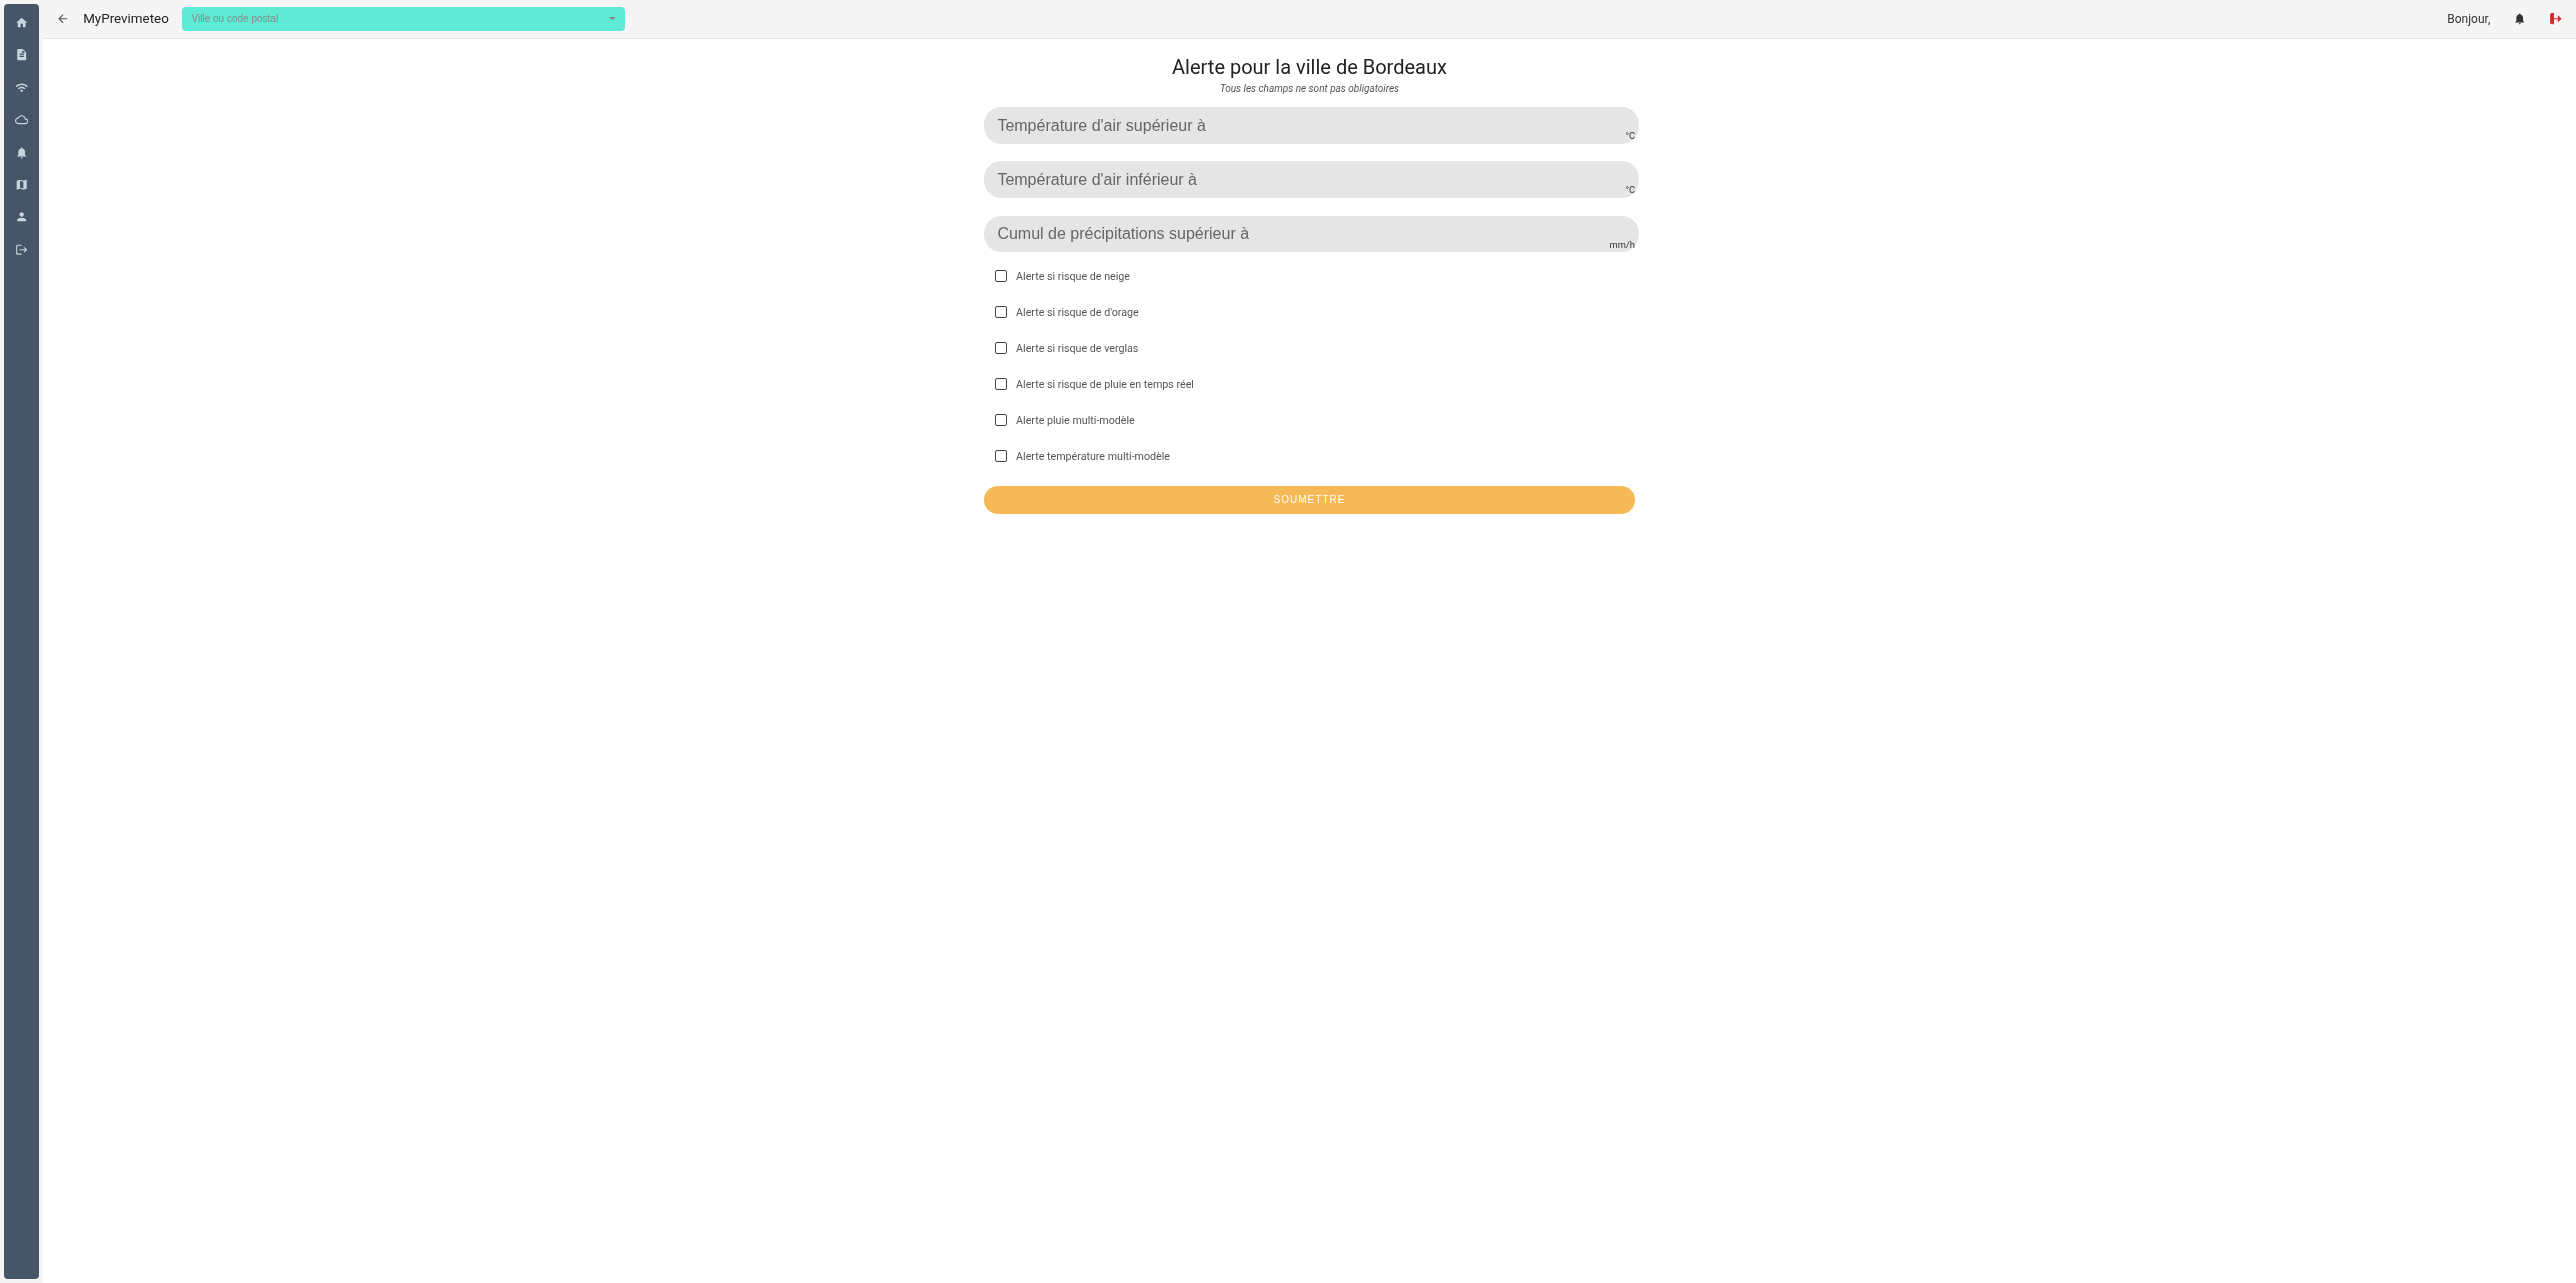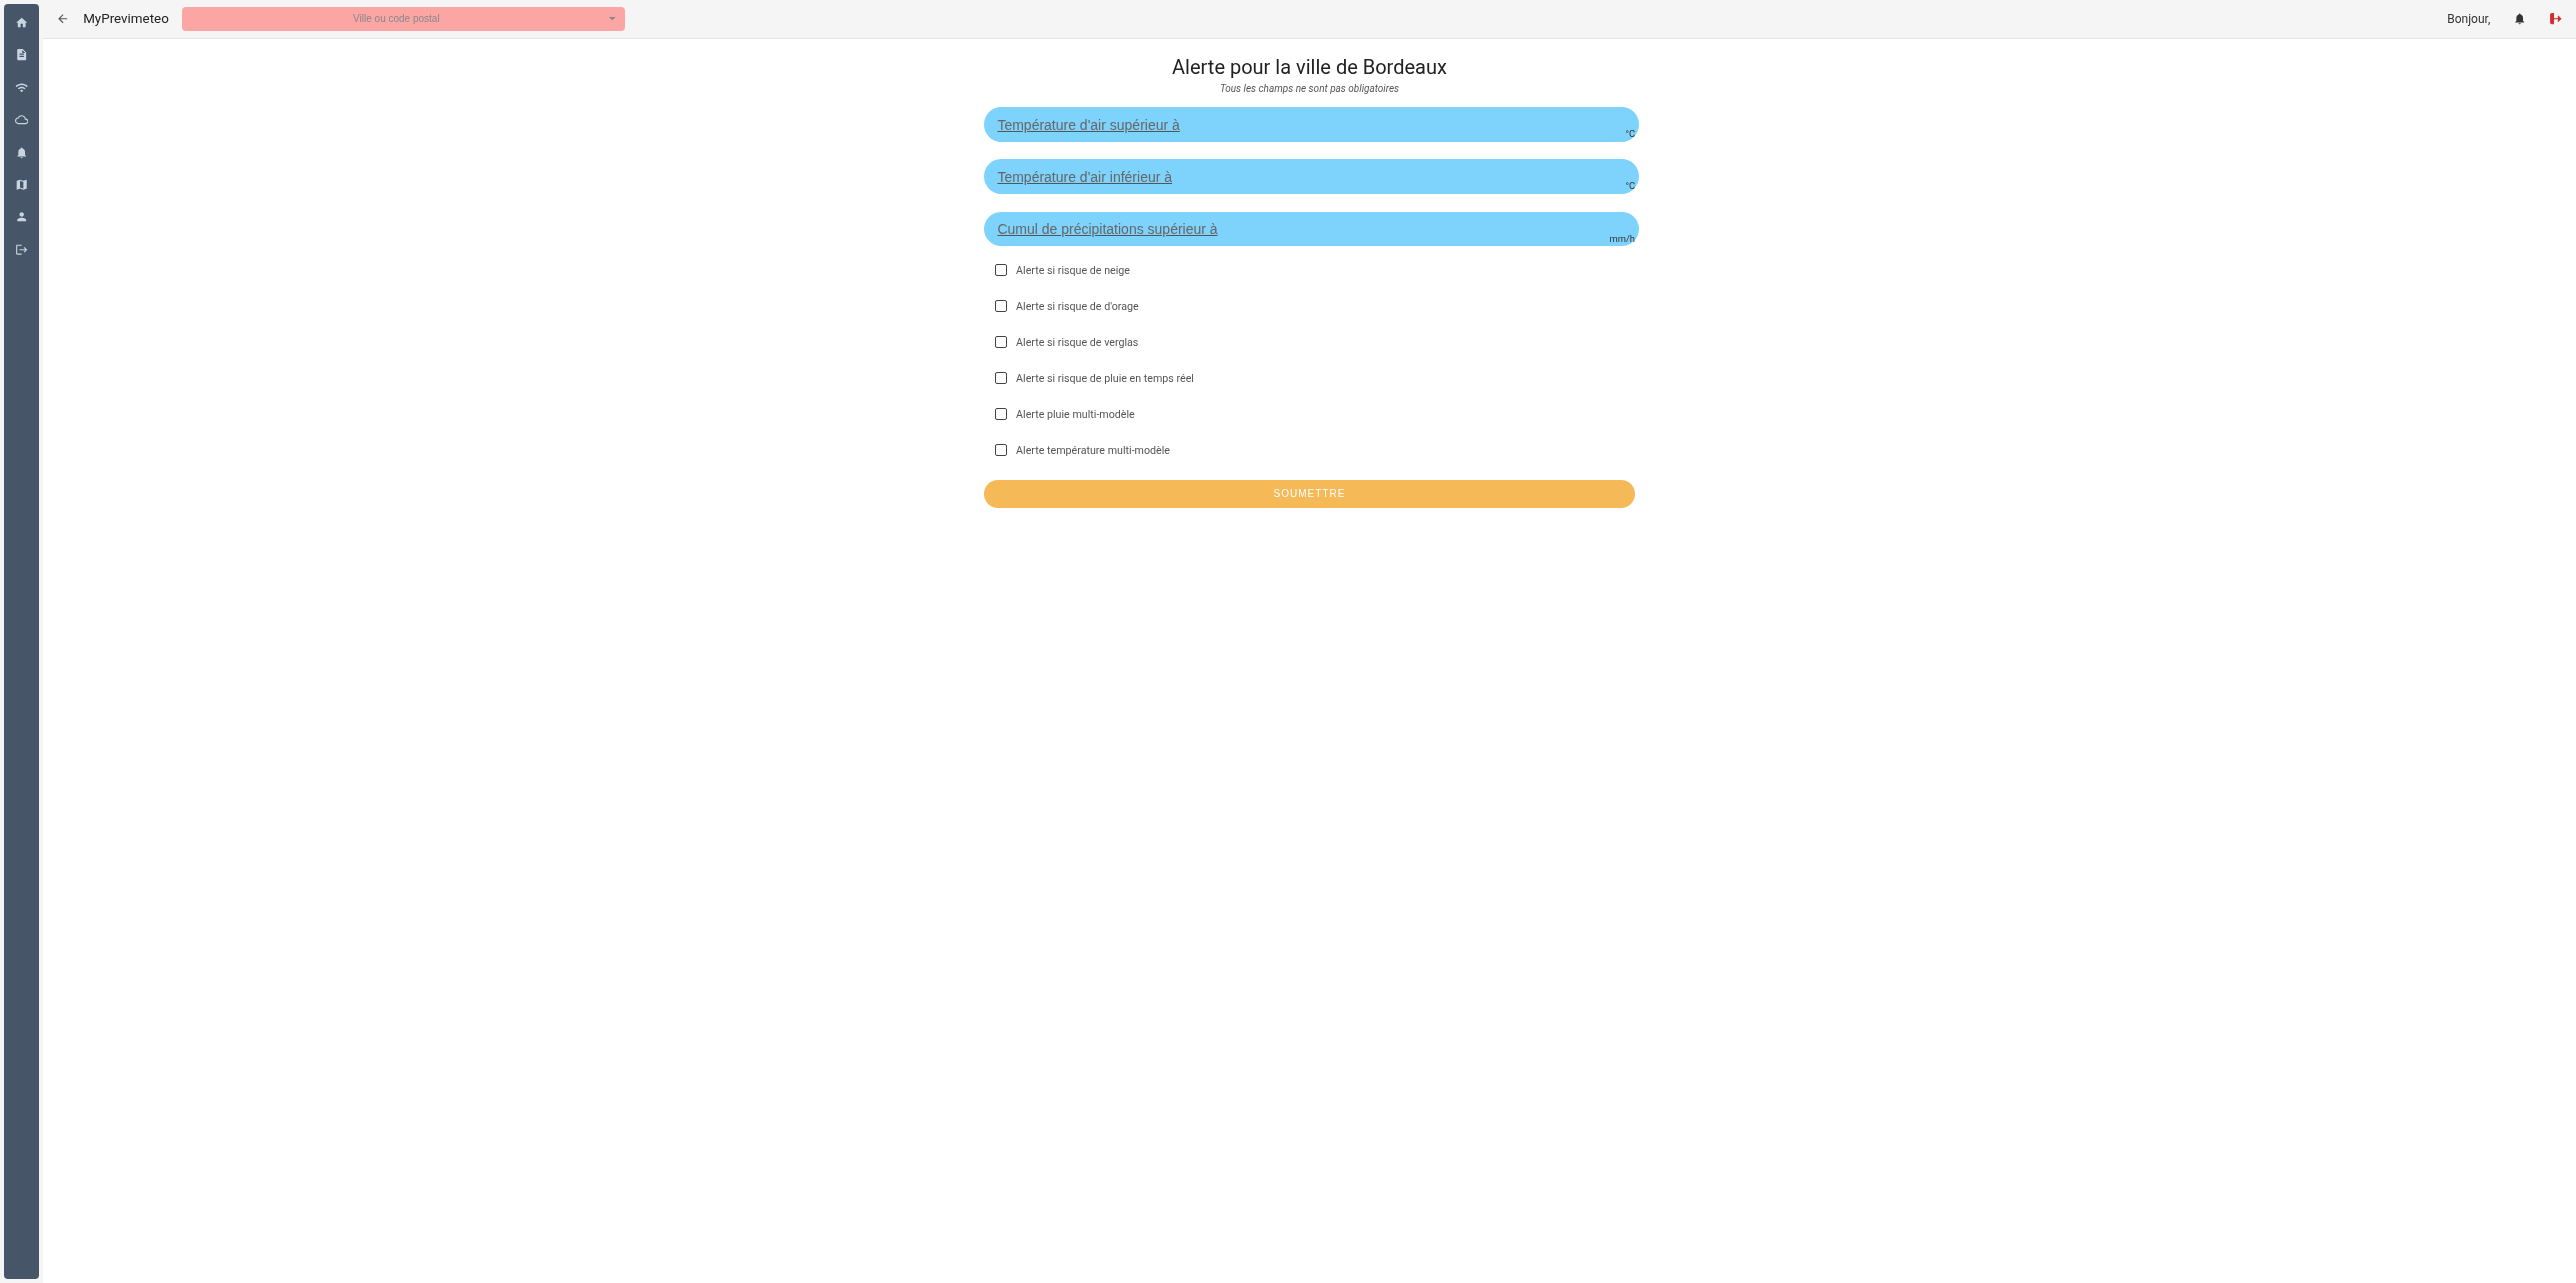--- a/index.html
+++ b/index.html
@@ -56,28 +56,27 @@
       font-weight: 400;
       font-size: 13.4px;
       color: #222;
     }
     .search-container {
       flex: 0 0 443px;
       position: relative;
     }
     .search-input {
       width: 100%;
-      background: #fca5a5;
+      background: #5eead4;
       border: none;
       border-radius: 4px;
       padding: 6.7px 24px 6.7px 9.4px;
       font-size: 10px;
       color: #666;
       outline: none;
-      text-align: center;
     }
     .search-input::placeholder {
       color: #888;
     }
     .search-dropdown {
       position: absolute;
       right: 9.4px;
       top: 50%;
       transform: translateY(-50%);
       fill: #888;
@@ -130,28 +129,27 @@
     .field-row {
       position: relative;
       margin-bottom: 17.4px;
     }
     .field-wrapper {
       display: flex;
       align-items: flex-end;
     }
     .field-input {
       flex: 1;
-      background: #7dd3fc;
+      background: #e5e5e5;
       border: none;
       border-radius: 17.4px;
       padding: 9.4px 13.4px;
-      font-size: 14px;
+      font-size: 16px;
       color: #555;
       outline: none;
-      text-decoration: underline;
     }
     .field-input::placeholder {
       color: #666;
     }
     .field-unit {
       font-size: 9.4px;
       color: #333;
       margin-left: -31px;
       margin-bottom: 2.7px;
       position: relative;

